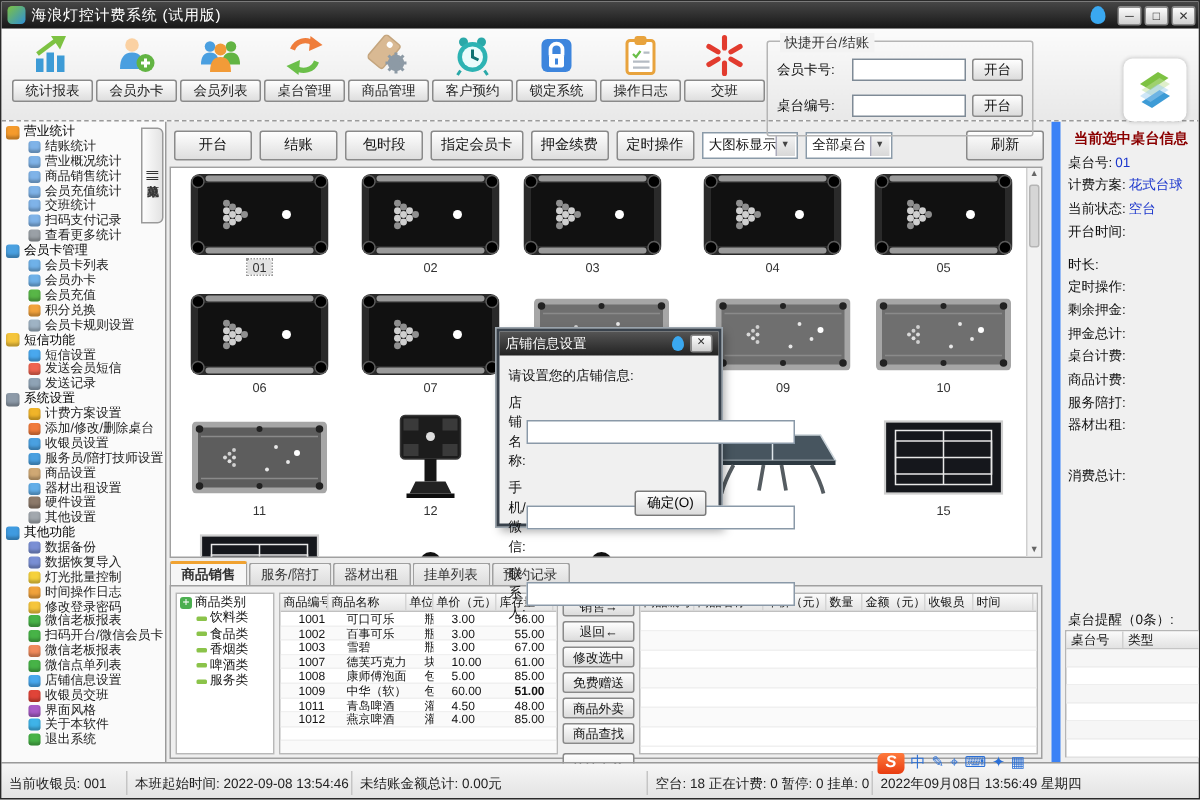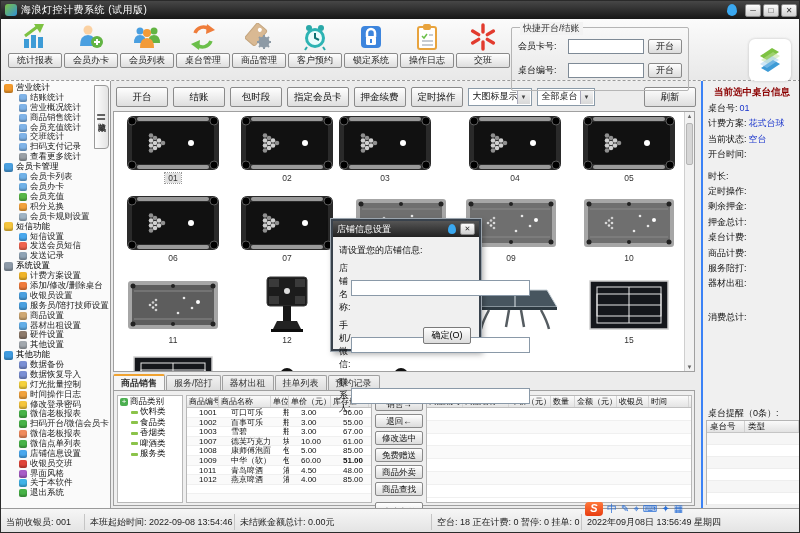--- a/index.html
+++ b/index.html
@@ -60,21 +60,21 @@
   #dialog .d-title .dt { flex:1; }
   #dialog .d-gem { width:8px; height:10px; background:#3aa8f0; border-radius:50% 50% 50% 50%/60% 60% 40% 40%; margin-right:4px; }
   #dialog .d-close { width:15px; height:12px; background:linear-gradient(#fdfdfd,#cfcfcf); border:1px solid #888; border-radius:2px; color:#333; font-size:7px; line-height:10px; text-align:center; }
   #dialog .d-msg { font-size:9px; margin:7px 6px 2px; }
   .d-row { display:flex; align-items:center; margin:5px 6px 0; }
   .d-row .d-label { width:48px; font-size:9px; }
   .d-input { flex:1; height:16px; background:#fff; border:1px solid #8a99a8; }
   #dialog .d-ok { position:absolute; right:8px; bottom:5px; width:48px; height:17px; background:linear-gradient(#fefefe,#dcdcdc); border:1px solid #7a7a7a; border-radius:2px; font-size:9px; }
 
   
-  #right-panel { position:absolute; left:700px; top:80px; width:100px; height:427px; background:#f0f0f0; border-left:2px solid #3b82f6; z-index:4; }
+  #right-panel { position:absolute; left:700px; top:80px; width:100px; height:427px; background:#f0f0f0; border-left:6px solid #3b82f6; z-index:4; }
   #rp-header { text-align:center; font-size:9.5px; font-weight:bold; color:#8b0000; margin-top:5px; }
   #rp-fields { position:absolute; left:5px; top:21px; right:2px; }
   .rp-row { height:15.4px; font-size:9px; white-space:nowrap; }
   .rp-row .v { color:#1a35cc; margin-left:2px; }
   #rp-reminder-title { position:absolute; left:5px; top:326px; font-size:9px; }
   #rp-reminder { position:absolute; left:3px; top:339px; width:94px; height:85px; background:#fff; border:1px solid #b5b5b5; font-size:8.5px; }
   #rp-reminder .hd { display:flex; background:linear-gradient(#fafafa,#e2e2e2); border-bottom:1px solid #c5c5c5; height:12px; line-height:11px; }
   #rp-reminder .hd span { padding-left:3px; border-right:1px solid #d0d0d0; }
   .rp-r { height:12px; border-bottom:1px solid #eee; }
   .rp-r:nth-child(odd) { background:#f6f6f6; }
@@ -497,21 +497,21 @@
             <circle cx="28" cy="22" r="2.3" fill="#8f8f8f"></circle>
             <circle cx="28" cy="27" r="2.3" fill="#cfcfcf"></circle>
             <circle cx="28" cy="32" r="2.3" fill="#cfcfcf"></circle>
             <circle cx="24" cy="19.5" r="2.3" fill="#8f8f8f"></circle>
             <circle cx="24" cy="24.5" r="2.3" fill="#cfcfcf"></circle>
             <circle cx="24" cy="29.5" r="2.3" fill="#cfcfcf"></circle>
             <circle cx="24" cy="34.5" r="2.3" fill="#8f8f8f"></circle>
             <circle cx="64" cy="27" r="3" fill="#fff"></circle>
           </svg>
         </div><div class="num">02</div></div>
-      <div class="cell" style="left: 214px; top: 2px; text-align: center;"><div class="img">
+      <div class="cell" style="left: 224px; top: 2px; text-align: center;"><div class="img">
           <svg width="92" height="54" viewBox="0 0 92 54">
             <rect width="92" height="54" rx="6" fill="#2a2a2a"></rect>
             <rect x="10" y="1" width="72" height="4" rx="2" fill="#9a9a9a"></rect>
             <rect x="10" y="49" width="72" height="4" rx="2" fill="#9a9a9a"></rect>
             <rect x="5" y="6" width="82" height="42" rx="4" fill="#111"></rect>
             <circle cx="5" cy="5" r="4" fill="#000" stroke="#5a5a5a"></circle>
             <circle cx="87" cy="5" r="4" fill="#000" stroke="#5a5a5a"></circle>
             <circle cx="5" cy="49" r="4" fill="#000" stroke="#5a5a5a"></circle>
             <circle cx="87" cy="49" r="4" fill="#000" stroke="#5a5a5a"></circle>
             <circle cx="36" cy="27" r="2.3" fill="#8f8f8f"></circle>
@@ -636,21 +636,21 @@
             <circle cx="25" cy="26.5" r="1.3" fill="#e2e2e2"></circle>
             <circle cx="28" cy="19" r="1.3" fill="#cfcfcf"></circle>
             <circle cx="28" cy="24" r="1.3" fill="#dcdcdc"></circle>
             <circle cx="28" cy="29" r="1.3" fill="#cfcfcf"></circle>
             <circle cx="56" cy="17" r="1.3" fill="#e8e8e8"></circle>
             <circle cx="64" cy="27" r="1.3" fill="#e8e8e8"></circle>
             <circle cx="50" cy="32" r="1.3" fill="#e8e8e8"></circle>
             <circle cx="70" cy="21" r="2" fill="#fff"></circle>
           </svg>
         </div><div class="num">08</div></div>
-      <div class="cell" style="left: 340px; top: 82px;"><div class="img">
+      <div class="cell" style="left: 351px; top: 82px;"><div class="img">
           <svg width="90" height="48" viewBox="0 0 90 48">
             <rect width="90" height="48" rx="3" fill="#a6a6a6"></rect>
             <rect x="4" y="4" width="82" height="40" fill="#6f6f6f"></rect>
             <line x1="6" y1="10" x2="84" y2="10" stroke="#8a8a8a"></line>
             <line x1="6" y1="38" x2="84" y2="38" stroke="#8a8a8a"></line>
             <circle cx="5" cy="5" r="2.5" fill="#222"></circle>
             <circle cx="85" cy="5" r="2.5" fill="#222"></circle>
             <circle cx="5" cy="43" r="2.5" fill="#222"></circle>
             <circle cx="85" cy="43" r="2.5" fill="#222"></circle>
             <circle cx="45" cy="5" r="2" fill="#222"></circle>

